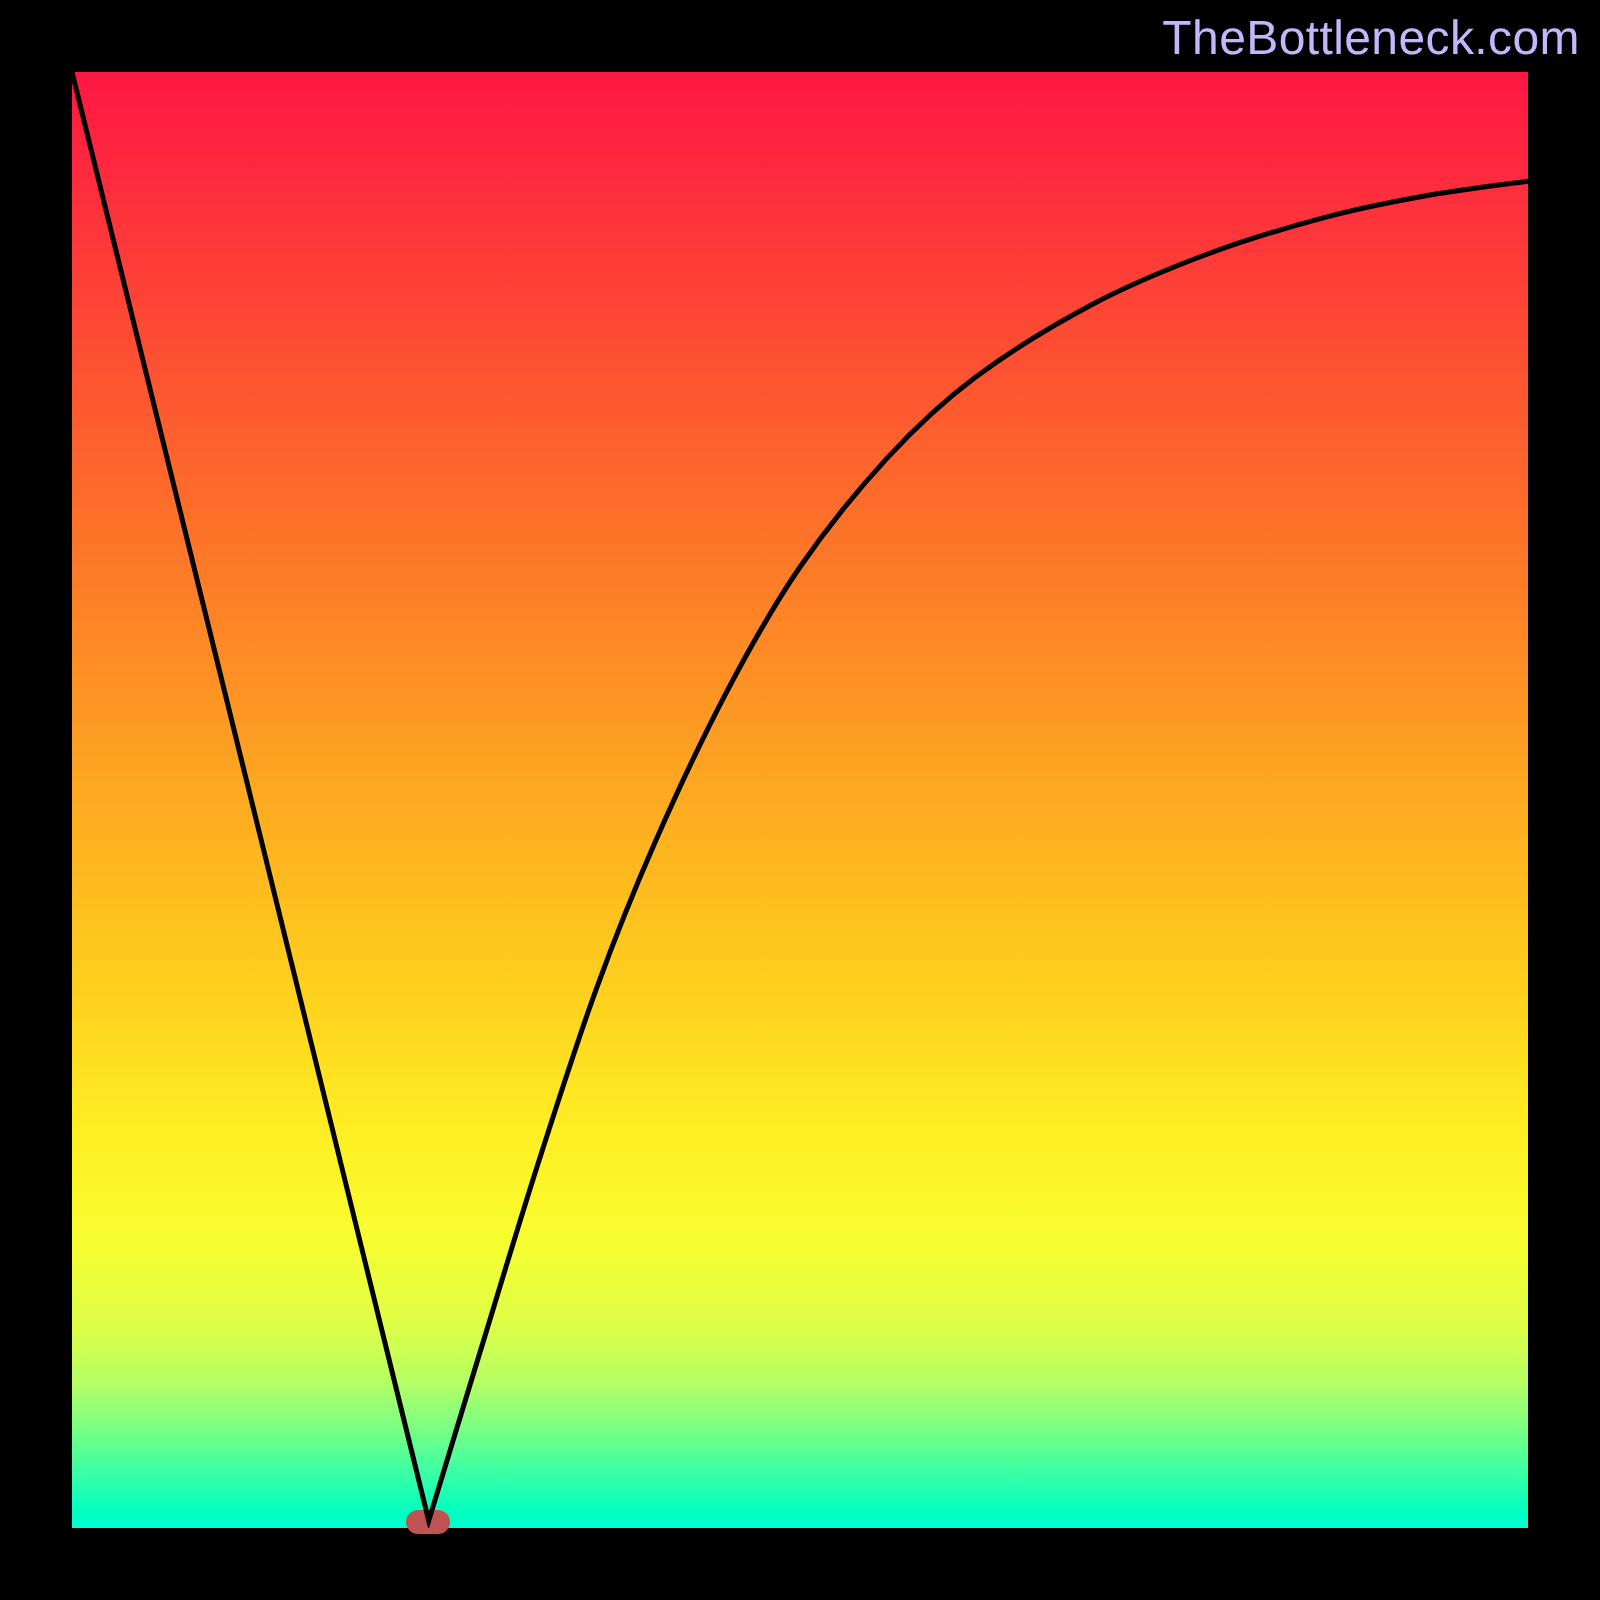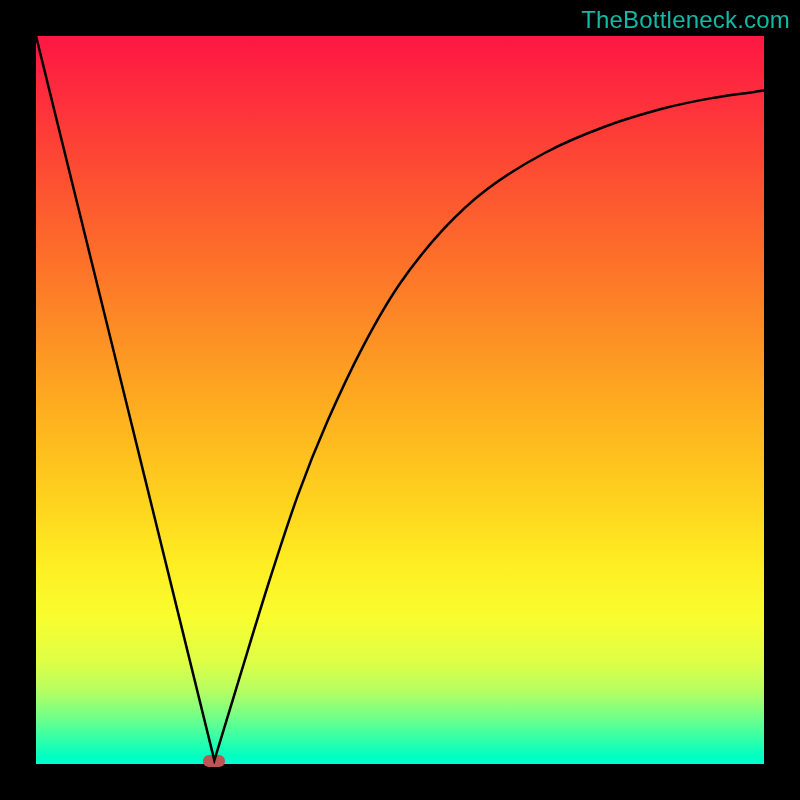--- a/index.html
+++ b/index.html
@@ -41,21 +41,21 @@
       #7dff82 93%,
       #3effa3 96%,
       #00ffc2 99%,
       #00ffd1 100%
     );
   }
   .watermark {
     position: absolute;
     top: 6px;
     right: 10px;
-    color: #14b8a6;
+    color: #c4b5fd;
     font-size: 24px;
     font-weight: 500;
     letter-spacing: 0.2px;
   }
   .valley-dot {
     position: absolute;
     width: 22px;
     height: 12px;
     border-radius: 6px;
     background: #c05454;

